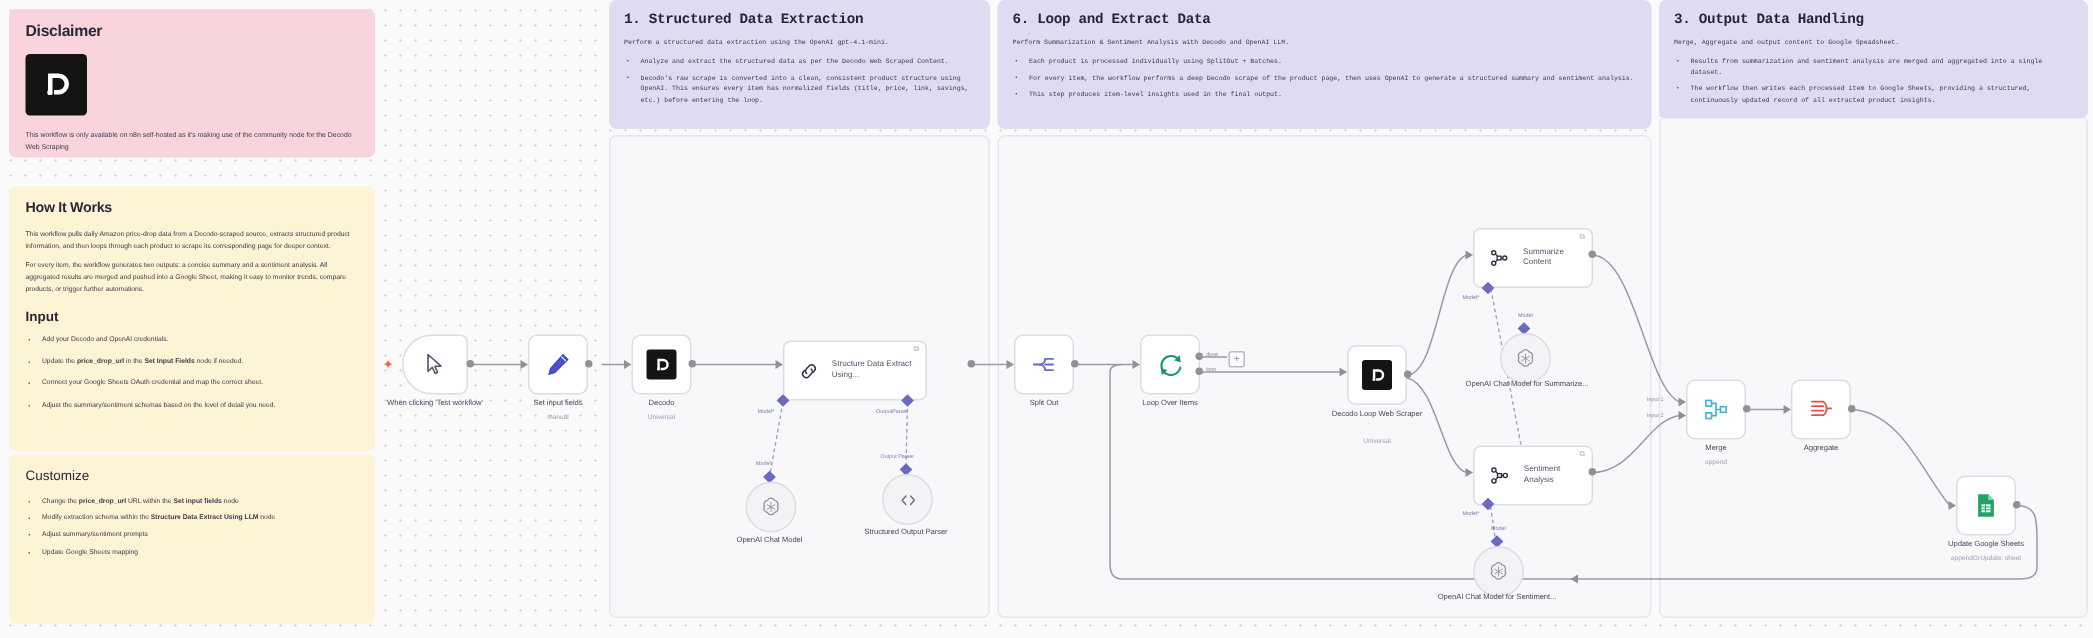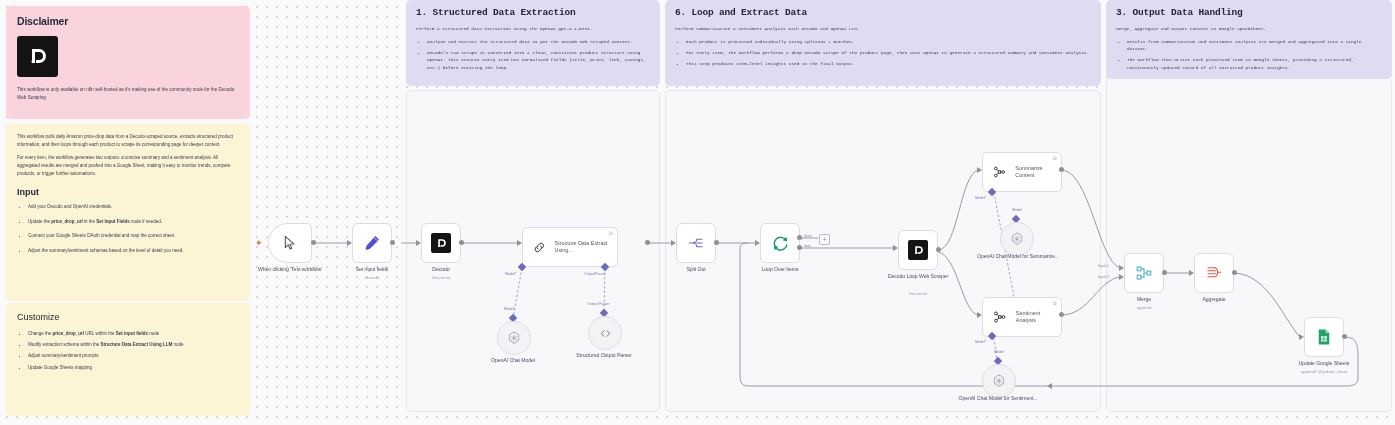--- a/index.html
+++ b/index.html
@@ -19,21 +19,21 @@
   }
   
   .sticky{position:absolute;border-radius:5px;box-sizing:border-box;}
   .sticky .s-title{font-weight:bold;letter-spacing:-0.2px;}
   .sticky p{margin:0 0 6px 0;}
   .sticky ul{margin:0 0 6px 0;padding-left:11px;}
   .sticky li{margin:0 0 4px 0;}
 
   
   #note-disclaimer{
-    left:6px;top:6px;width:244px;height:113px;
+    left:6px;top:6px;width:244px;height:99px;
     background:#fad4dc;padding:9px 11px;
   }
   #note-disclaimer .s-title{font-size:10.5px;color:#28283a;margin-bottom:9px;}
   #note-disclaimer .body{font-size:4.6px;line-height:1.65;color:#3a3a4d;}
   .decodo-logo{
     width:41px;height:41px;background:#141414;border-radius:3px;
     display:flex;align-items:center;justify-content:center;margin-bottom:9px;
   }
 
   
@@ -129,20 +129,21 @@
   <div class="decodo-logo">
     <svg width="24" height="24" viewBox="0 0 24 24" aria-hidden="true">
       <path d="M6 4 h7 a7 7 0 0 1 0 14 h-3 v-3 h3 a4 4 0 0 0 0-8 h-4 v11 h-3 z" fill="#ffffff"></path>
       <circle cx="7.2" cy="16.6" r="1.7" fill="#ffffff"></circle>
     </svg>
   </div>
   <div class="body">This workflow is only available on n8n self-hosted as it's making use of the community node for the Decodo Web Scraping</div>
 </div>
 
 <div class="sticky" id="note-how">
+  <div class="s-title">How It Works</div>
   <div class="body">
     <p>This workflow pulls daily Amazon price-drop data from a Decodo-scraped source, extracts structured product information, and then loops through each product to scrape its corresponding page for deeper context.</p>
     <p>For every item, the workflow generates two outputs: a concise summary and a sentiment analysis. All aggregated results are merged and pushed into a Google Sheet, making it easy to monitor trends, compare products, or trigger further automations.</p>
   </div>
   <div class="s-sub">Input</div>
   <ul class="body">
     <li>Add your Decodo and OpenAI credentials.</li>
     <li>Update the <b>price_drop_url</b> in the <b>Set Input Fields</b> node if needed.</li>
     <li>Connect your Google Sheets OAuth credential and map the correct sheet.</li>
     <li>Adjust the summary/sentiment schemas based on the level of detail you need.</li>

